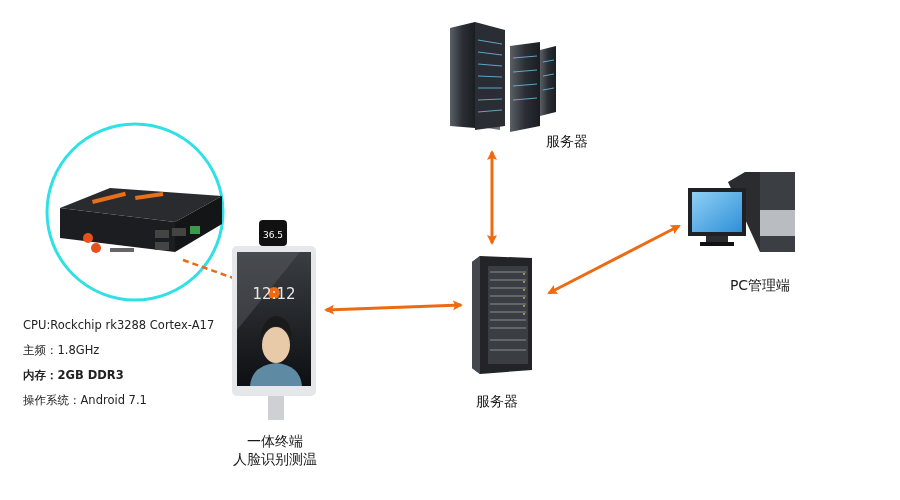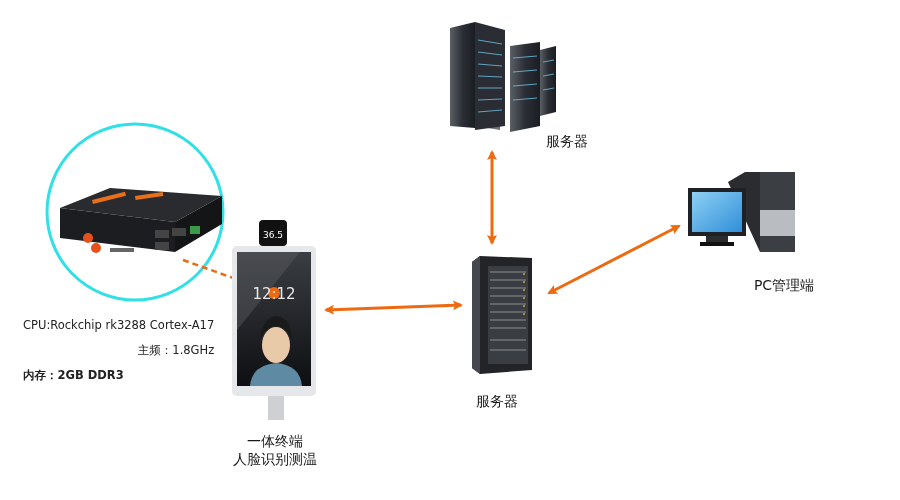--- a/index.html
+++ b/index.html
@@ -131,24 +131,25 @@
   <line x1="492" y1="152" x2="492" y2="243" stroke="#ee6a10" stroke-width="3" marker-start="url(#ah)" marker-end="url(#ah)"></line>
   <line x1="549" y1="293" x2="679" y2="226" stroke="#ee6a10" stroke-width="3" marker-start="url(#ah)" marker-end="url(#ah)"></line>
 </svg>
 
 <div class="abs label" style="left:497px; top:132px; width:140px;">
   <div>服务器</div>
 </div>
 
 <div class="abs label" style="left:462px; top:392px; width:70px;">服务器</div>
 
-<div class="abs label" style="left:734px; top:276px; width:100px;">PC管理端</div>
+<div class="abs label" style="left:710px; top:276px; width:100px;">PC管理端</div>
 
 <div class="abs label" style="left:210px; top:432px; width:130px;">
   <div>一体终端</div>
   <div>人脸识别测温</div>
 </div>
 
 <div class="abs" style="left:23px; top:318px;">
   <div class="spec" style="height:25px;">CPU:Rockchip rk3288 Cortex-A17</div>
-  <div class="spec" style="height:25px;text-align:right;">主频：1.8GHz</div>
+  <div class="spec" style="height:25px;">主频：1.8GHz</div>
   <div class="spec" style="height:25px;font-weight:bold;">内存：2GB DDR3</div>
+  <div class="spec" style="height:25px;">操作系统：Android 7.1</div>
 </div>
 
 </body></html>

